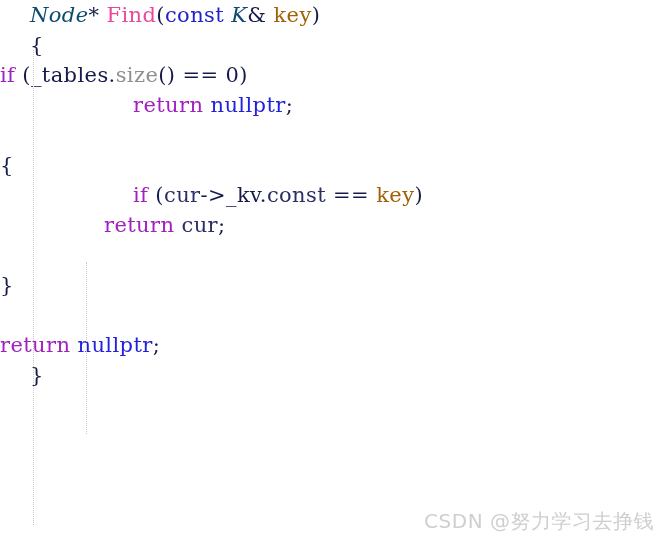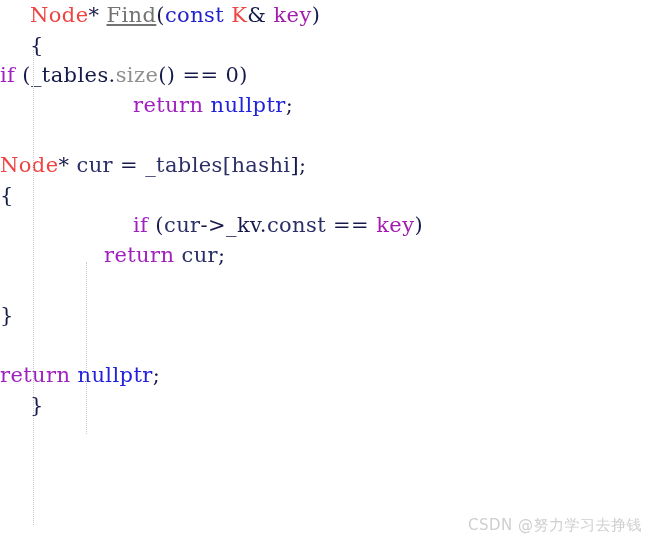--- a/index.html
+++ b/index.html
@@ -51,54 +51,53 @@
   }
 
   
   .ind0 { padding-left: 30px; }
   .ind1 { }
   .ind2 { padding-left: 133px; }
   .ind3 { padding-left: 104px; }
 
   
   .tok-keyword   { color: #a020c0; }   
-  .tok-type      { color: #ef4444; }   
+  .tok-type      { color: #0c4a6e; font-style: italic; }   
   .tok-const     { color: #2222cc; }   
   .tok-literal   { color: #2222dd; text-align: center; }   
-  .tok-func      { color: #737373; text-decoration: underline; }   
-  .tok-param     { color: #a21caf; text-align: right; }   
+  .tok-func      { color: #ec4899; }   
+  .tok-param     { color: #a16207; text-align: right; }   
   .tok-member    { color: #8f8f8f; }   
   .tok-ident     { color: #2b2f66; }   
   .tok-punct     { color: #161a4a; }
   .tok-plain     { color: #161a4a; }
 
   #watermark {
     position: absolute;
-    right: 14px;
+    right: 2px;
     bottom: 8px;
     font-family: "DejaVu Sans", "Liberation Sans", sans-serif;
-    font-size: 15px;
+    font-size: 20px;
     color: #cfcfcf;
     letter-spacing: 0.5px;
     white-space: nowrap;
     user-select: none;
   }
 </style>
 </head>
 <body>
 
 <div id="code-surface">
 
   <ol id="code-listing">
       <li class="code-line ind0"><span class="tok-type">Node</span><span class="tok-punct">* </span><span class="tok-func">Find</span><span class="tok-punct">(</span><span class="tok-const">const</span><span class="tok-plain"> </span><span class="tok-type">K</span><span class="tok-punct">&amp; </span><span class="tok-param">key</span><span class="tok-punct">)</span></li>
       <li class="code-line ind0"><span class="tok-punct">{</span></li>
       <li class="code-line ind1"><span class="tok-keyword">if</span><span class="tok-punct"> (_tables.</span><span class="tok-member">size</span><span class="tok-punct">() == 0)</span></li>
       <li class="code-line ind2"><span class="tok-keyword">return</span><span class="tok-plain"> </span><span class="tok-literal">nullptr</span><span class="tok-punct">;</span></li>
       <li class="code-line ind0">&nbsp;</li>
-      <li class="code-line ind1"><span class="tok-type">Node</span><span class="tok-punct">* </span><span class="tok-ident">cur</span><span class="tok-punct"> = </span><span class="tok-ident">_tables[</span><span class="tok-ident">hashi</span><span class="tok-punct">];</span></li>
       <li class="code-line ind1"><span class="tok-punct">{</span></li>
       <li class="code-line ind2"><span class="tok-keyword">if</span><span class="tok-punct"> (</span><span class="tok-ident">cur</span><span class="tok-punct">-&gt;_kv.</span><span class="tok-ident">const</span><span class="tok-punct"> == </span><span class="tok-param">key</span><span class="tok-punct">)</span></li>
       <li class="code-line ind3"><span class="tok-keyword">return</span><span class="tok-plain"> </span><span class="tok-ident">cur</span><span class="tok-punct">;</span></li>
       <li class="code-line ind0">&nbsp;</li>
       <li class="code-line ind1"><span class="tok-punct">}</span></li>
       <li class="code-line ind0">&nbsp;</li>
       <li class="code-line ind1"><span class="tok-keyword">return</span><span class="tok-plain"> </span><span class="tok-literal">nullptr</span><span class="tok-punct">;</span></li>
       <li class="code-line ind0"><span class="tok-punct">}</span></li>
     </ol>
 

